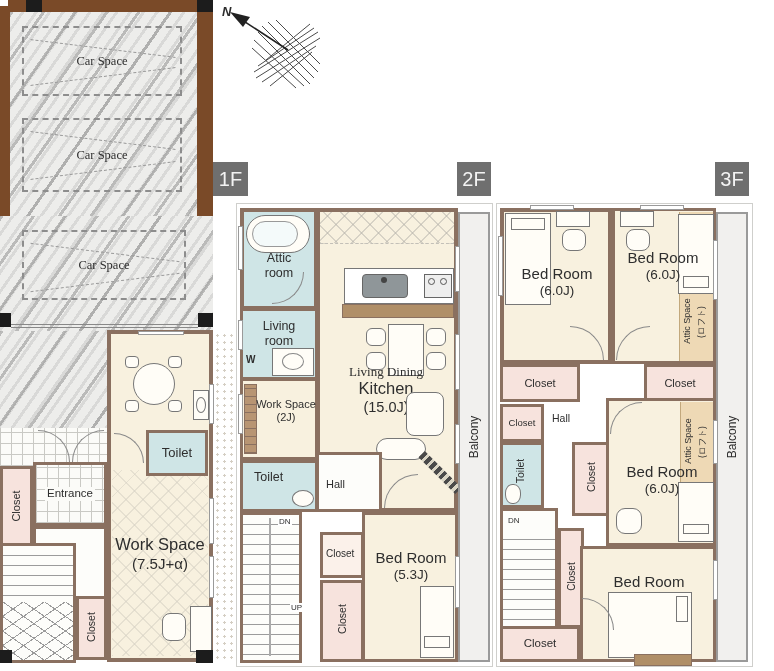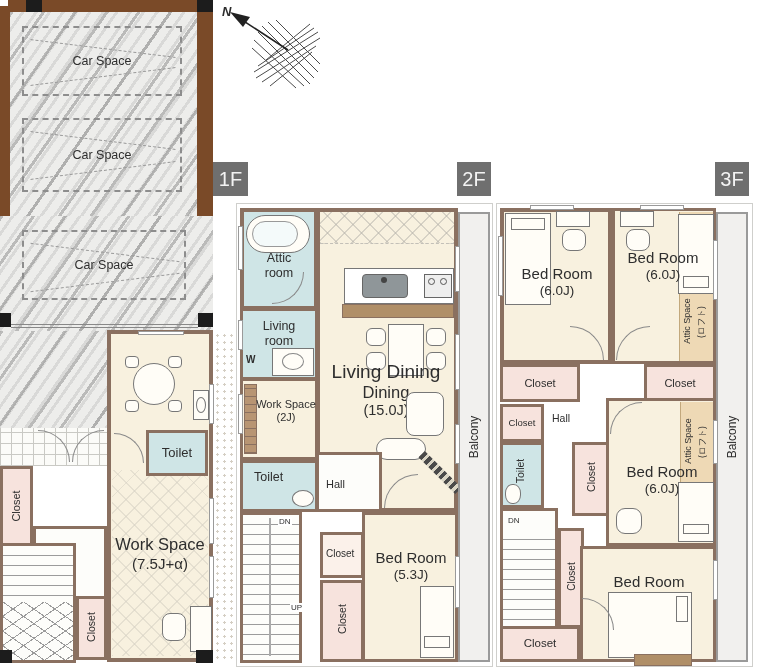--- a/index.html
+++ b/index.html
@@ -18,21 +18,21 @@
 .pink{background:var(--pink);}
 .tan{background:var(--tan);}
 .white{background:#fdfdfa;}
 .brown{background:var(--brown);}
 .post{background:#1c1c1c;}
 .lbl{display:flex;flex-direction:column;align-items:center;justify-content:center;text-align:center;line-height:1.18;color:var(--ink);}
 .rot{position:absolute;transform:rotate(-90deg);transform-origin:center;white-space:nowrap;text-align:center;color:var(--ink);}
 .hatch{background-color:#ededeb;background-image:
   repeating-linear-gradient(125deg, rgba(125,125,125,.45) 0 3px, transparent 3px 26px),
   repeating-linear-gradient(125deg, rgba(170,170,170,.3) 9px 12px, transparent 12px 20px);}
-.dash{border:2px dashed #8d8d8d;}
+.dash{border:2px dashed #8d8d8d;font-family:Liberation Serif, serif;}
 .dline{border-top:1px dashed #9a9a9a;}
 .tile{background-color:#fbfbf8;background-image:
   repeating-linear-gradient(0deg,#c9c9c4 0 1px, transparent 1px 11px),
   repeating-linear-gradient(90deg,#c9c9c4 0 1px, transparent 1px 11px);}
 .treads{background-image:repeating-linear-gradient(180deg, transparent 0 9px, #9b9b9b 9px 10px);}
 .fan1{background-image:repeating-linear-gradient(35deg, transparent 0 11px, #9b9b9b 11px 12px);}
 .fan2{background-image:repeating-linear-gradient(145deg, transparent 0 11px, #9b9b9b 11px 12px);}
 .crossdash{background-image:
   repeating-linear-gradient(45deg, rgba(130,130,130,.5) 0 1px, transparent 1px 12px),
   repeating-linear-gradient(-45deg, rgba(130,130,130,.5) 0 1px, transparent 1px 12px);}
@@ -146,20 +146,23 @@
   <div class="r furn" style="left:190px;top:606px;width:22px;height:46px;"></div>
   <div class="r furn" style="left:162px;top:613px;width:24px;height:28px;border-radius:8px;"></div>
 
   <div class="r tile" style="left:0;top:428px;width:107px;height:38px;"></div>
   <div class="r arc arc-tr" style="left:38px;top:430px;width:32px;height:32px;"></div>
   <div class="r arc arc-tl" style="left:72px;top:430px;width:32px;height:32px;"></div>
 
   <div class="r w3 pink" style="left:0;top:466px;width:33px;height:82px;"></div>
   <span class="rot" style="left:-9px;top:500px;width:50px;font-size:11px;">Closet</span>
 
+  <div class="r w3 tile lbl" style="left:33px;top:462px;width:74px;height:64px;font-size:11.5px;">
+    <span style="background:#fbfbf8;padding:0 2px;">Entrance</span>
+  </div>
   <div class="r w3 white" style="left:33px;top:526px;width:74px;height:74px;"></div>
   <span class="r" style="left:56px;top:554px;font-size:11px;">Hall</span>
   <span class="r" style="left:44px;top:586px;font-size:8px;">UP</span>
 
   <div class="r w3 pink" style="left:76px;top:596px;width:31px;height:64px;"></div>
   <span class="rot" style="left:67px;top:621px;width:48px;font-size:10.5px;">Closet</span>
 
   <div class="r w3 white" style="left:0;top:543px;width:76px;height:120px;"></div>
   <div class="r treads" style="left:3px;top:546px;width:70px;height:56px;"></div>
   <div class="r fan1" style="left:3px;top:602px;width:70px;height:58px;"></div>
@@ -210,22 +213,22 @@
   <div class="r" style="left:440px;top:278px;width:7px;height:7px;border:1px solid #555;border-radius:50%;"></div>
   <div class="r" style="left:342px;top:304px;width:112px;height:14px;background:#b08f68;border:1px solid #8a7060;"></div>
 
   <div class="r furn" style="left:388px;top:324px;width:36px;height:52px;"></div>
   <div class="r furn" style="left:366px;top:328px;width:20px;height:18px;border-radius:6px;"></div>
   <div class="r furn" style="left:366px;top:352px;width:20px;height:18px;border-radius:6px;"></div>
   <div class="r furn" style="left:426px;top:328px;width:20px;height:18px;border-radius:6px;"></div>
   <div class="r furn" style="left:426px;top:352px;width:20px;height:18px;border-radius:6px;"></div>
 
   <div class="r lbl" style="left:324px;top:360px;width:124px;height:60px;">
-    <span style="font-size:19px;">Living Dining</span>
-    <span style="font-size:16.5px;">Dining</span>
+    <span style="font-size:13px;font-family:Liberation Serif, serif;">Living Dining</span>
+    <span style="font-size:16.5px;">Kitchen</span>
     <span style="font-size:14.5px;">(15.0J)</span>
   </div>
 
   <div class="r furn" style="left:406px;top:392px;width:38px;height:44px;border-radius:8px;"></div>
   <div class="r furn" style="left:376px;top:438px;width:50px;height:22px;border-radius:11px;"></div>
 
   <div class="r w3 white" style="left:316px;top:452px;width:66px;height:60px;"></div>
   <span class="r" style="left:326px;top:478px;font-size:11px;">Hall</span>
   <div class="r arc arc-tl" style="left:384px;top:474px;width:34px;height:34px;"></div>
   <div class="r" style="left:414px;top:468px;width:52px;height:9px;transform:rotate(45deg);background:repeating-linear-gradient(90deg,#4a4a4a 0 4px,#d9d4c4 4px 7px);"></div>

